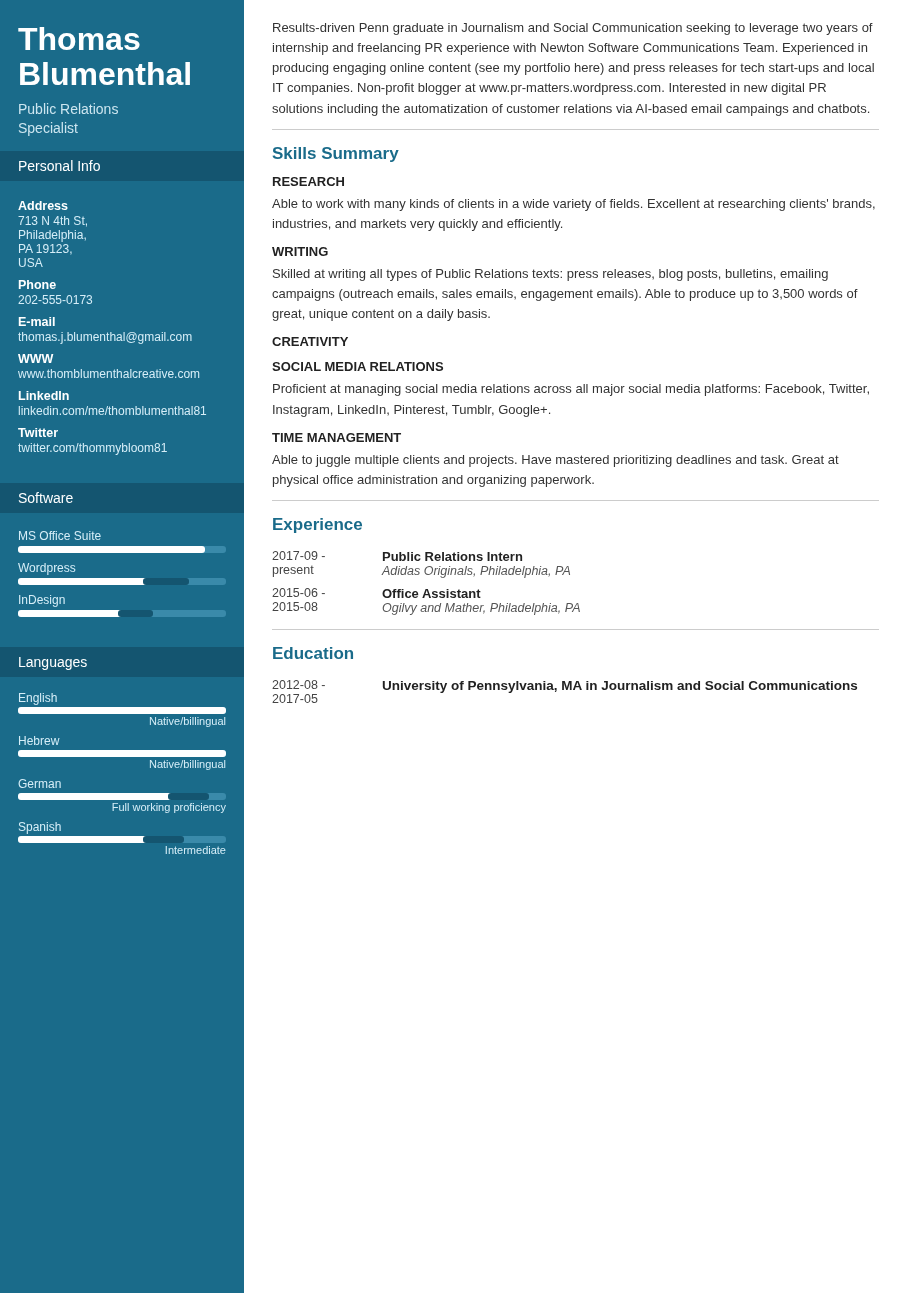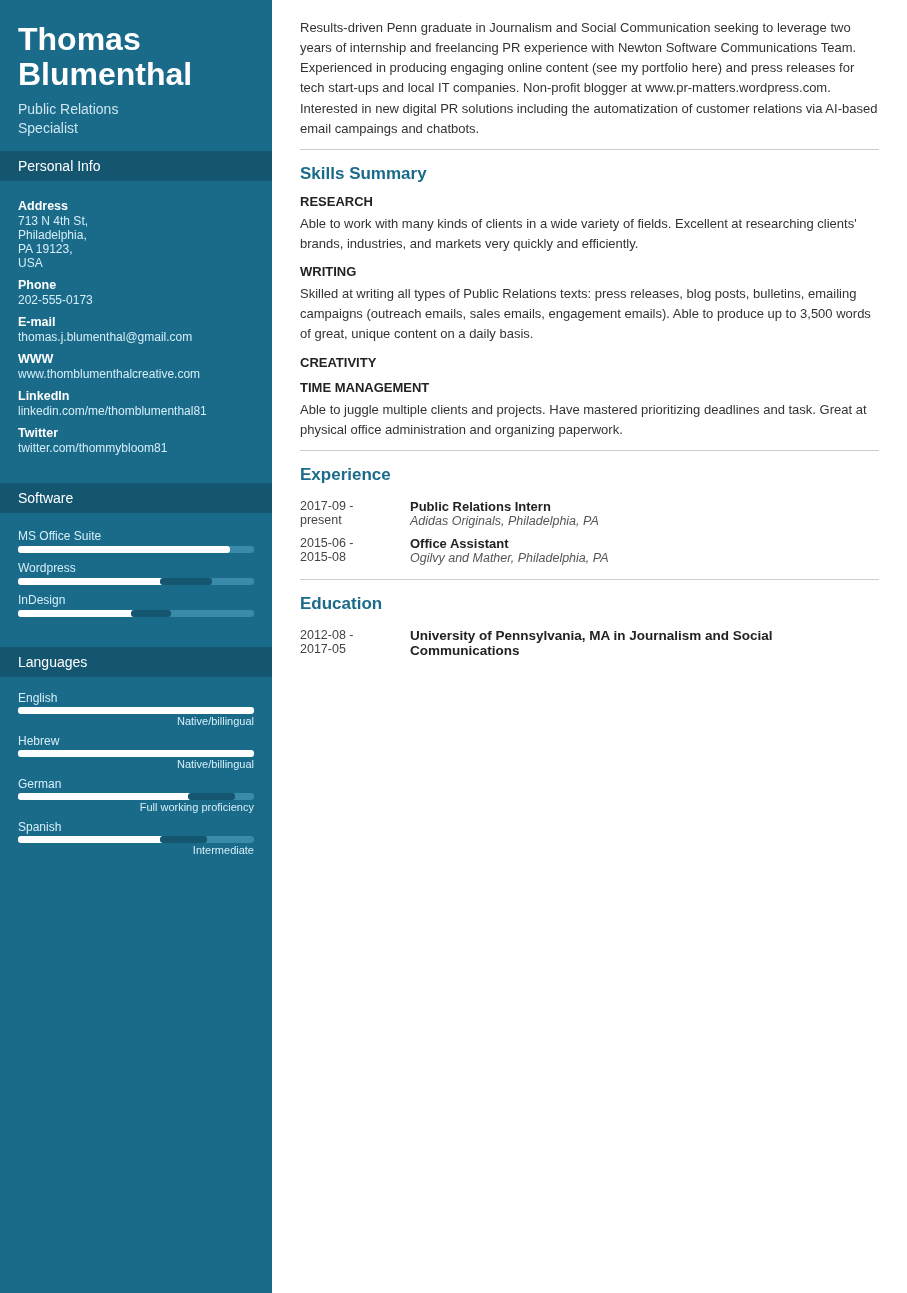--- a/index.html
+++ b/index.html
@@ -7,21 +7,21 @@
       font-family: Arial, sans-serif;
       font-size: 13px;
       color: #222;
       background: #fff;
       width: 907px;
       min-height: 1293px;
       display: flex;
     }
     
     .sidebar {
-      width: 272px;
+      width: 244px;
       min-height: 1293px;
       background: #1a6b8a;
       color: #fff;
       flex-shrink: 0;
     }
     .sidebar-header {
       background: #1a6b8a;
       padding: 22px 18px 14px 18px;
     }
     .sidebar-header .name {
@@ -299,20 +299,24 @@
 
     <div>
       <div class="skill-name">WRITING</div>
       <div class="skill-desc">Skilled at writing all types of Public Relations texts: press releases, blog posts, bulletins, emailing campaigns (outreach emails, sales emails, engagement emails). Able to produce up to 3,500 words of great, unique content on a daily basis.</div>
     </div>
 
     <div>
       <div class="skill-name">CREATIVITY</div>
     </div>
 
+    <div>
+      <div class="skill-name">SOCIAL MEDIA RELATIONS</div>
+      <div class="skill-desc">Proficient at managing social media relations across all major social media platforms: Facebook, Twitter, Instagram, LinkedIn, Pinterest, Tumblr, Google+.</div>
+    </div>
 
     <div>
       <div class="skill-name">TIME MANAGEMENT</div>
       <div class="skill-desc">Able to juggle multiple clients and projects. Have mastered prioritizing deadlines and task. Great at physical office administration and organizing paperwork.</div>
     </div>
   </div>
 
   <hr class="divider">
 
   <div class="section-title">Experience</div>

